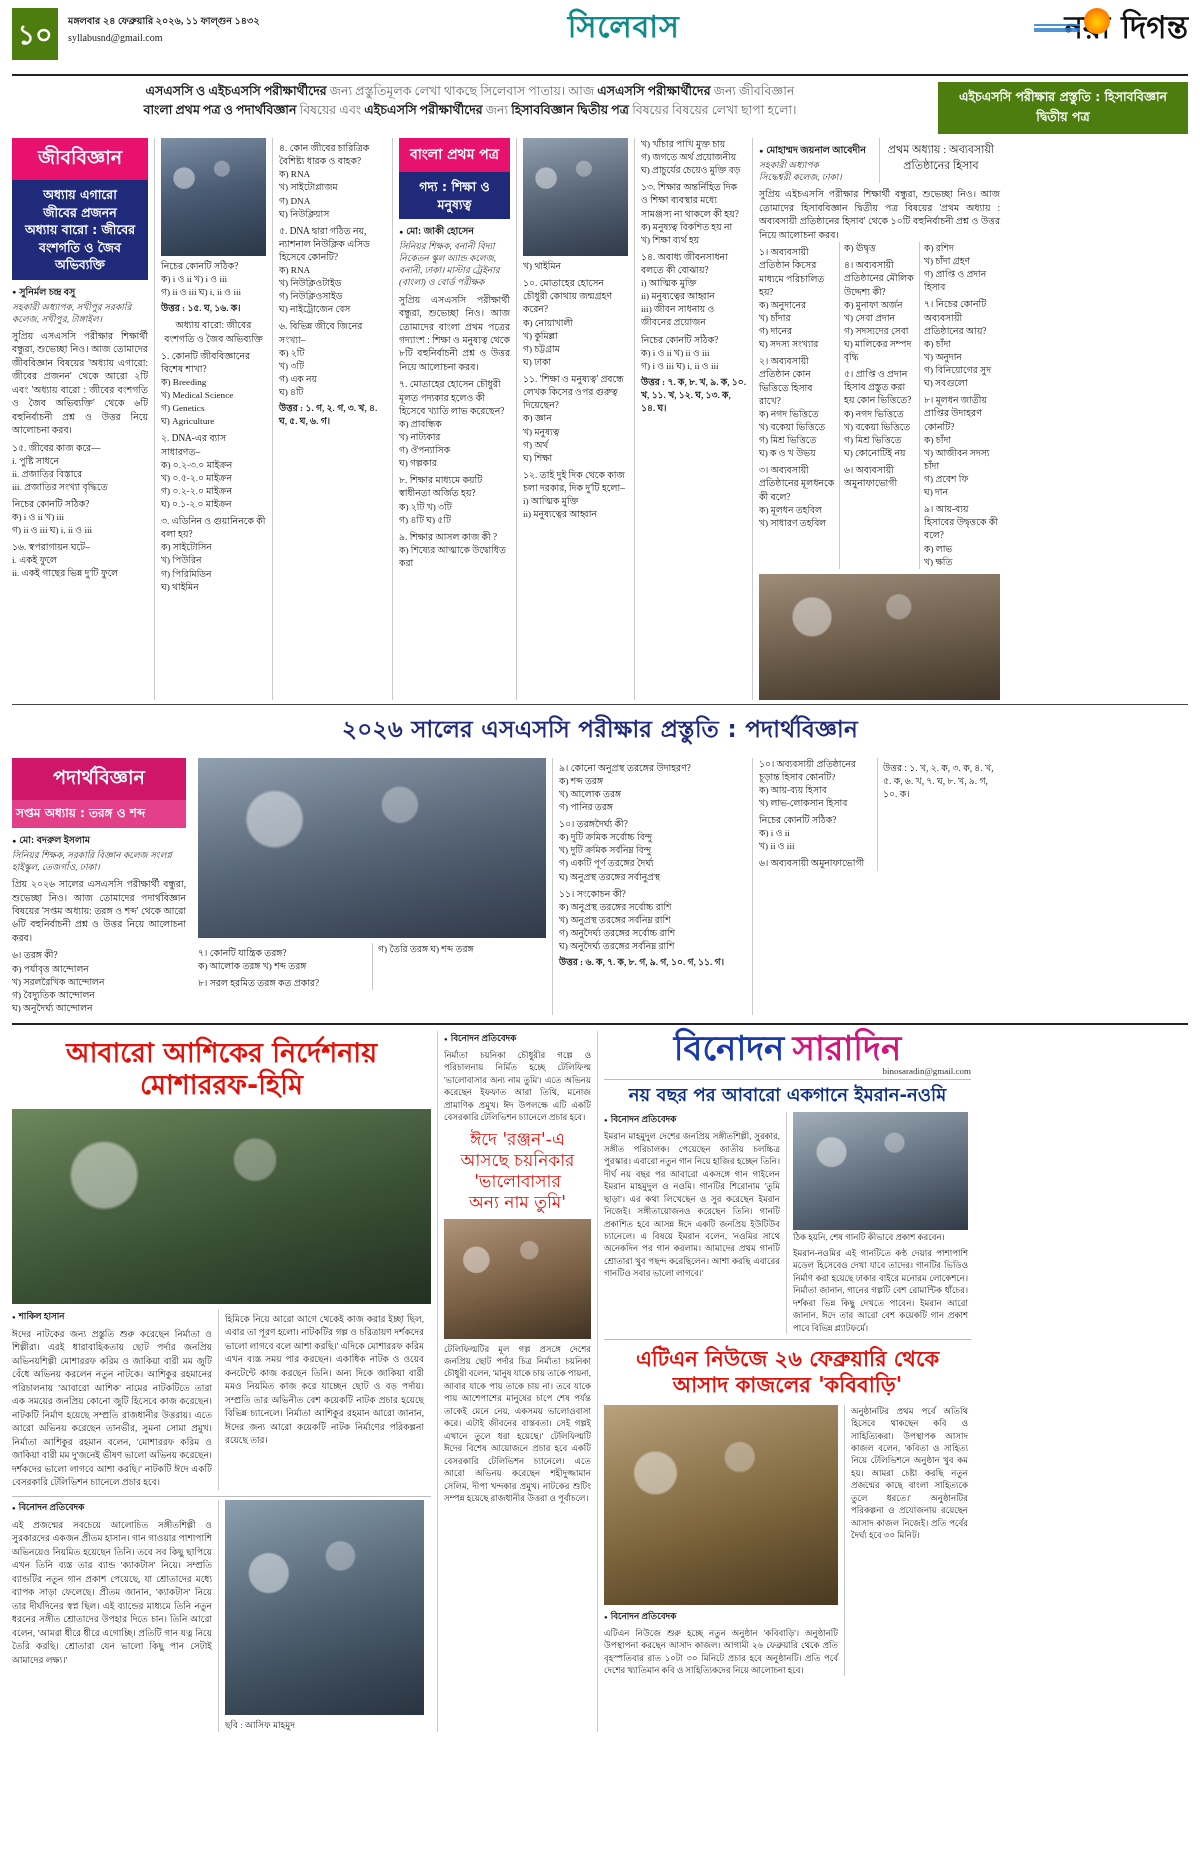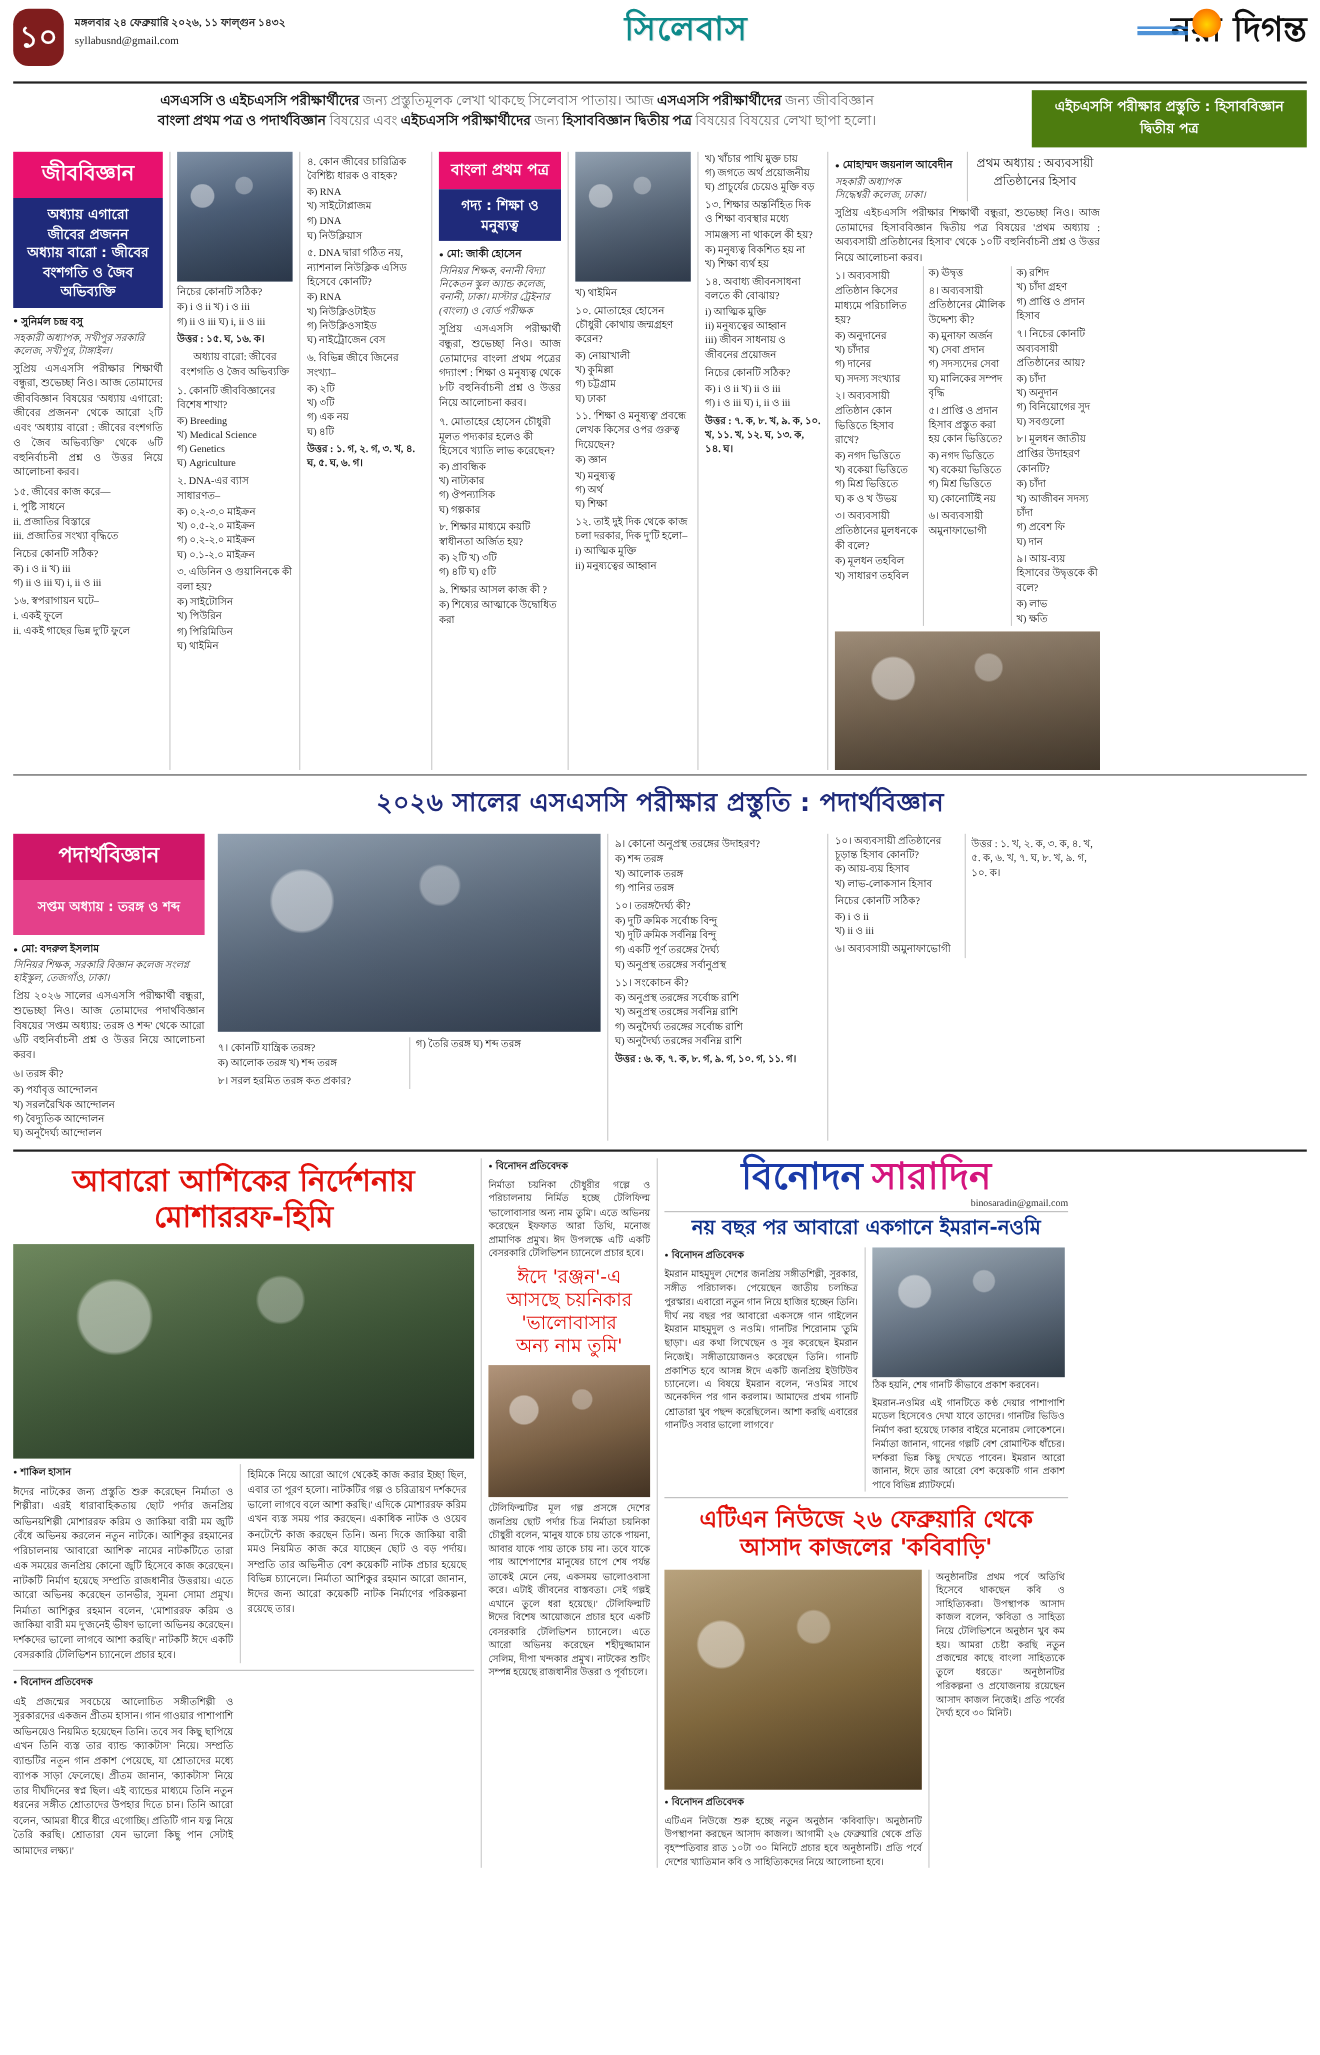--- a/index.html
+++ b/index.html
@@ -11,25 +11,24 @@
     font-family:"Liberation Serif","DejaVu Serif",serif;
     color:#1a1a1a;
     overflow:hidden;
     position:relative;
   }
   .page { width:1200px; height:1868px; position:relative; padding:0 12px; }
 
   
   .masthead { display:flex; align-items:flex-start; height:70px; padding-top:8px; }
   .folio-box {
-    width:46px; height:52px; background:#7f1d1d; color:#ffffff;
+    width:46px; height:52px; background:#4d7c0f; color:#ffffff;
     display:flex; align-items:center; justify-content:center;
     font-size:27px; font-weight:bold; line-height:1;
     font-family:"DejaVu Sans",sans-serif;
-    border-radius:14px;
   }
   .folio-meta { margin-left:10px; padding-top:6px; }
   .folio-date { font-size:9.5px; font-weight:bold; color:#222; letter-spacing:.1px; }
   .folio-mail { font-size:10px; color:#222; margin-top:3px; font-family:"Liberation Serif",serif; }
   .mast-center { flex:1; text-align:center; }
   .mast-title {
     font-size:30px; font-weight:bold; color:#0d8a8a; letter-spacing:1px;
     font-family:"DejaVu Sans",sans-serif; line-height:1; padding-top:4px;
     text-shadow:1px 1px 0 rgba(0,0,0,.08);
   }
@@ -78,22 +77,22 @@
   }
   .lbl-navy {
     background:#1f2a7a; color:#fff; text-align:center; font-weight:bold;
     font-size:12.5px; padding:6px 4px; line-height:1.4; font-family:"DejaVu Sans",sans-serif;
   }
   .lbl-pink2 {
     background:#cf1668; color:#fff; text-align:center; font-weight:bold;
     font-size:19px; padding:5px 2px; font-family:"DejaVu Sans",sans-serif;
   }
   .lbl-pink3 {
-    background:#e4408a; color:#fff; text-align:center; font-weight:bold;
-    font-size:12px; padding:15px 4px; font-family:"DejaVu Sans",sans-serif;
+    background:#e4408a; color:#fff; text-align:left; font-weight:bold;
+    font-size:12px; padding:4px 4px; font-family:"DejaVu Sans",sans-serif;
   }
 
   
   .photo { position:relative; overflow:hidden; background:#cfd6de; }
   .photo::after {
     content:""; position:absolute; inset:0;
     background:
       radial-gradient(circle at 22% 34%, rgba(255,255,255,.45) 0 9%, transparent 10%),
       radial-gradient(circle at 58% 26%, rgba(255,255,255,.32) 0 7%, transparent 8%),
       linear-gradient(160deg, rgba(0,0,0,.12), rgba(0,0,0,.3));
@@ -468,20 +467,24 @@
           <div class="ent-body">হিমিকে নিয়ে আরো আগে থেকেই কাজ করার ইচ্ছা ছিল, এবার তা পূরণ হলো। নাটকটির গল্প ও চরিত্রায়ণ দর্শকদের ভালো লাগবে বলে আশা করছি।' এদিকে মোশাররফ করিম এখন ব্যস্ত সময় পার করছেন। একাধিক নাটক ও ওয়েব কনটেন্টে কাজ করছেন তিনি। অন্য দিকে জাকিয়া বারী মমও নিয়মিত কাজ করে যাচ্ছেন ছোট ও বড় পর্দায়। সম্প্রতি তার অভিনীত বেশ কয়েকটি নাটক প্রচার হয়েছে বিভিন্ন চ্যানেলে। নির্মাতা আশিকুর রহমান আরো জানান, ঈদের জন্য আরো কয়েকটি নাটক নির্মাণের পরিকল্পনা রয়েছে তার।</div>
         </div>
       </div>
 
       <div class="rule-hair" style="margin-top:6px;"></div>
       <div class="cols">
         <div style="width:206px;padding-right:6px;">
           <div class="ent-kicker">বিনোদন প্রতিবেদক</div>
           <div class="ent-body">এই প্রজন্মের সবচেয়ে আলোচিত সঙ্গীতশিল্পী ও সুরকারদের একজন প্রীতম হাসান। গান গাওয়ার পাশাপাশি অভিনয়েও নিয়মিত হয়েছেন তিনি। তবে সব কিছু ছাপিয়ে এখন তিনি ব্যস্ত তার ব্যান্ড 'ক্যাকটাস' নিয়ে। সম্প্রতি ব্যান্ডটির নতুন গান প্রকাশ পেয়েছে, যা শ্রোতাদের মধ্যে ব্যাপক সাড়া ফেলেছে। প্রীতম জানান, 'ক্যাকটাস' নিয়ে তার দীর্ঘদিনের স্বপ্ন ছিল। এই ব্যান্ডের মাধ্যমে তিনি নতুন ধরনের সঙ্গীত শ্রোতাদের উপহার দিতে চান। তিনি আরো বলেন, 'আমরা ধীরে ধীরে এগোচ্ছি। প্রতিটি গান যত্ন নিয়ে তৈরি করছি। শ্রোতারা যেন ভালো কিছু পান সেটাই আমাদের লক্ষ্য।'</div>
         </div>
+        <div style="width:206px;border-left:1px solid #c9c9c9;padding-left:6px;">
+          <div class="photo ph-man" style="height:215px;"></div>
+          <div class="ent-body">ছবি : আসিফ মাহমুদ</div>
+        </div>
       </div>
     </div>
 
     <div class="col vdiv" style="width:160px;">
       <div class="ent-kicker">বিনোদন প্রতিবেদক</div>
       <div class="tiny" style="margin-top:3px;">নির্মাতা চয়নিকা চৌধুরীর গল্পে ও পরিচালনায় নির্মিত হচ্ছে টেলিফিল্ম 'ভালোবাসার অন্য নাম তুমি'। এতে অভিনয় করেছেন ইফফাত আরা তিথি, মনোজ প্রামাণিক প্রমুখ। ঈদ উপলক্ষে এটি একটি বেসরকারি টেলিভিশন চ্যানেলে প্রচার হবে।</div>
       <div class="boxed-head" style="white-space:pre-line;">ঈদে 'রঞ্জন'-এ
 আসছে চয়নিকার
 'ভালোবাসার
 অন্য নাম তুমি'</div>

